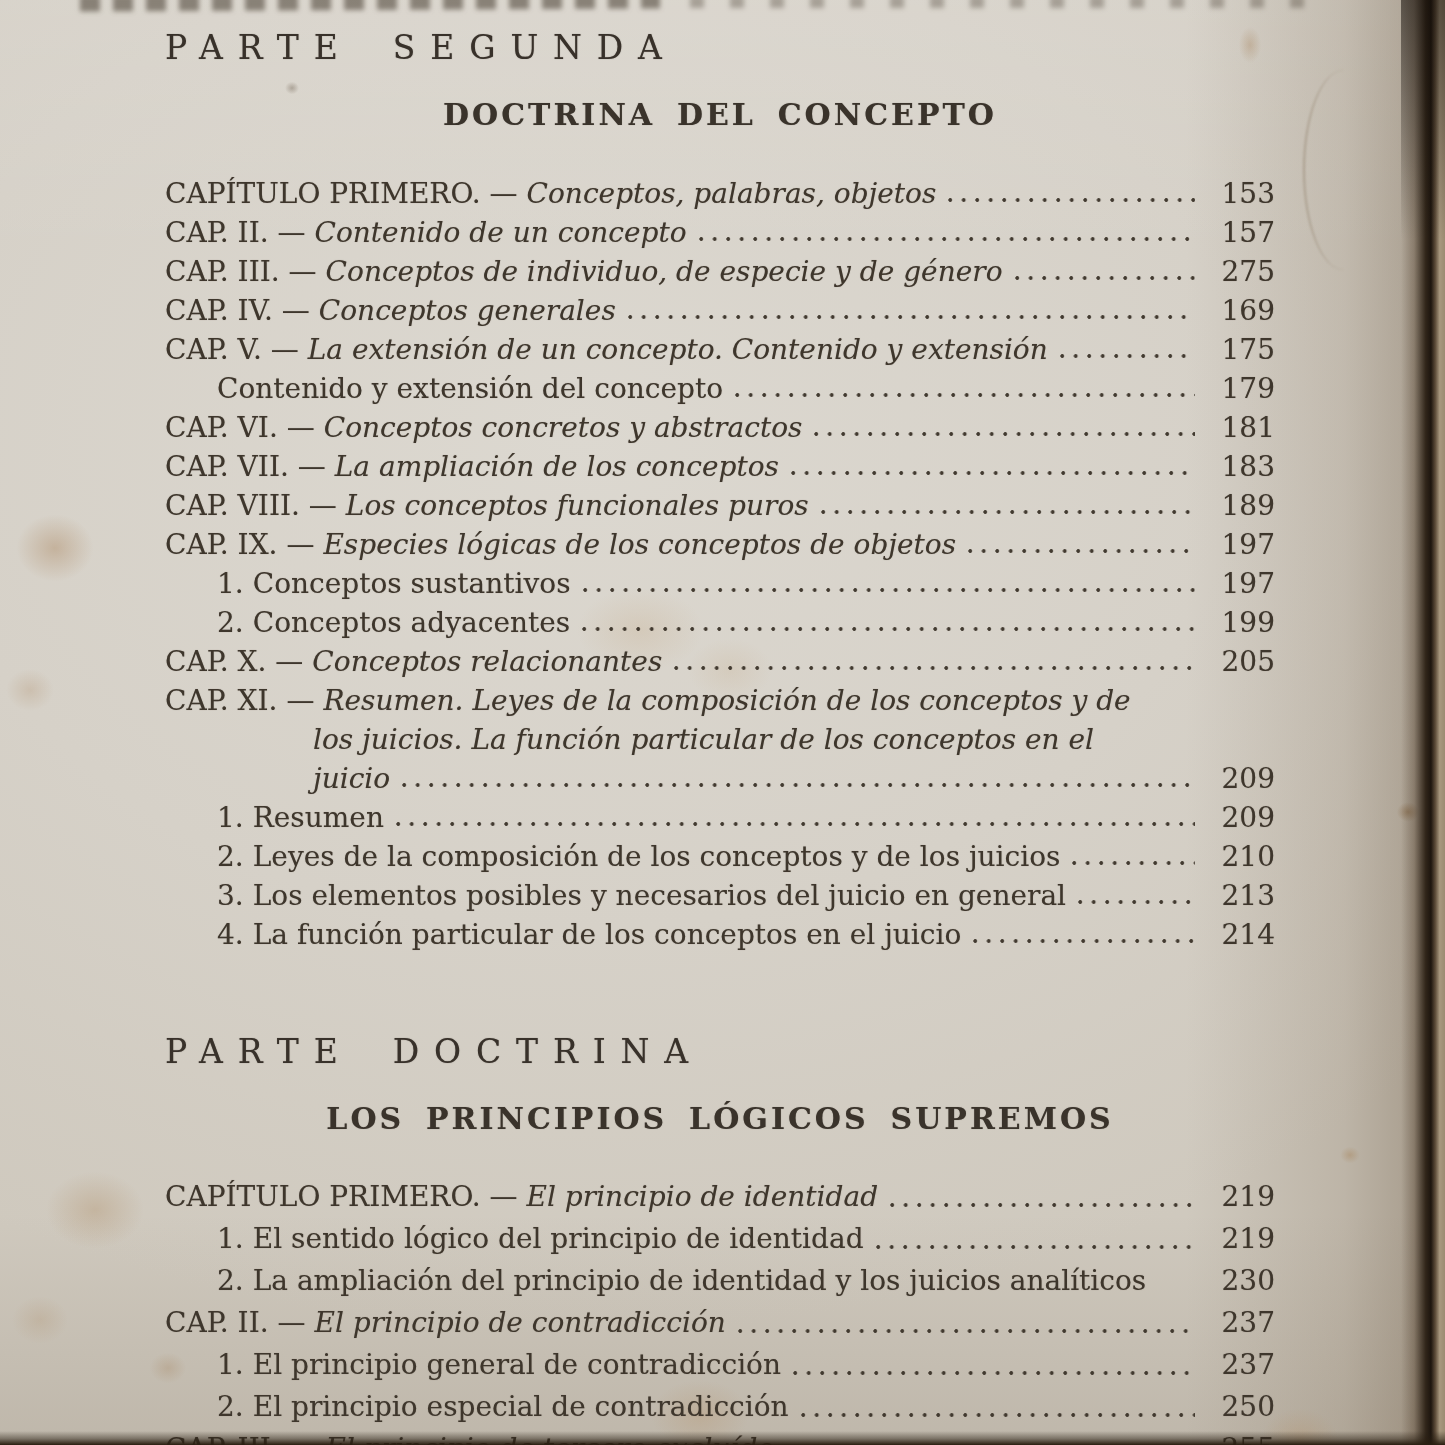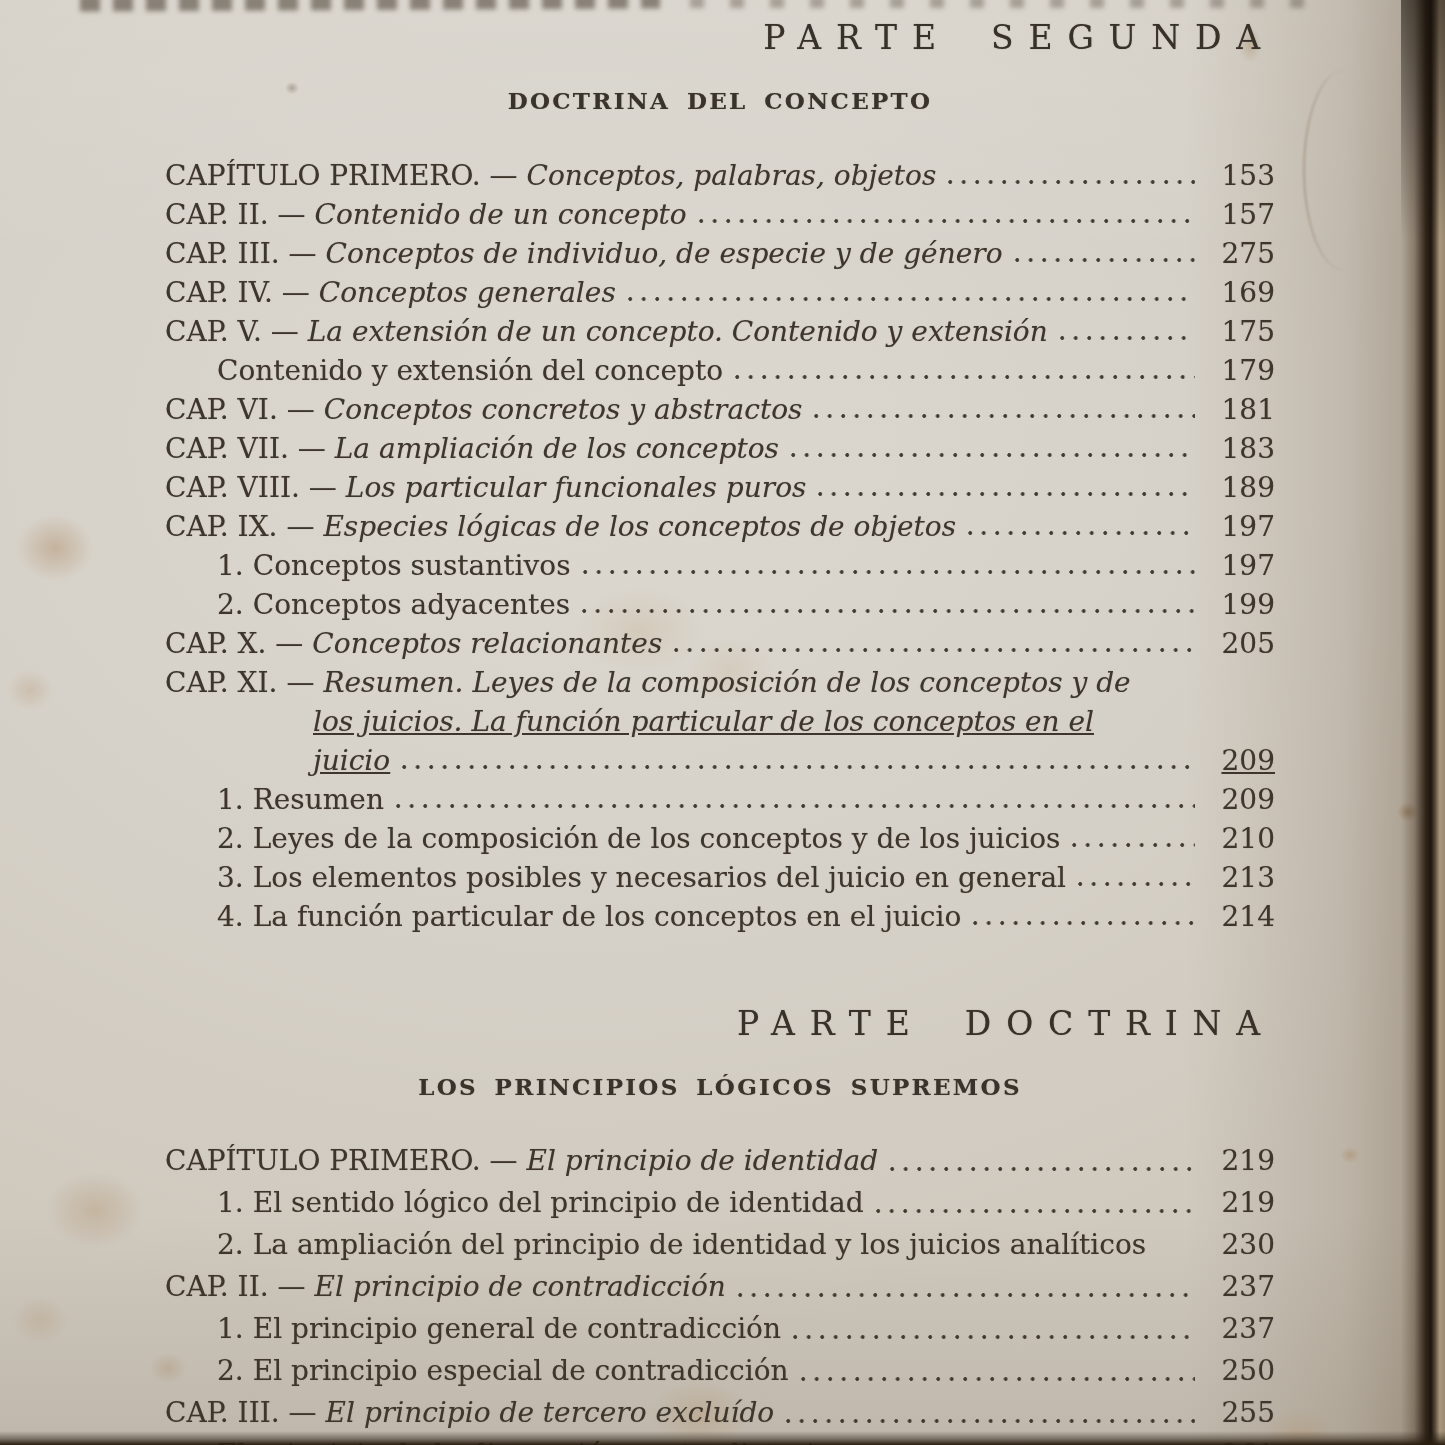--- a/index.html
+++ b/index.html
@@ -66,46 +66,46 @@
   }
   .cut-line2{
     position:absolute;top:-4px;left:690px;width:640px;height:12px;
     background:repeating-linear-gradient(90deg,
       rgba(70,60,48,.35) 0 14px, rgba(70,60,48,0) 14px 40px);
     filter:blur(2.5px);
   }
 
   .toc{position:absolute;left:165px;top:0;width:1110px;}
   .part-title{
-    margin:0;padding-top:18px;
-    text-align:right;
+    margin:0;padding-top:28px;
+    text-align:left;
     font-size:33px;font-weight:400;
     letter-spacing:.45em;word-spacing:.45em;
     color:#38312a;
     text-shadow:0 0 1px rgba(56,49,42,.5);
   }
   .part-subtitle{
     margin:30px 0 0 0;
     text-align:center;
-    font-size:23px;font-weight:700;
+    font-size:30px;font-weight:700;
     letter-spacing:.10em;word-spacing:.28em;
     color:#3a332b;
     text-shadow:0 0 1px rgba(56,49,42,.4);
   }
   .entries{margin-top:42px;font-size:28px;}
   .p3 .entries{margin-top:40px;}
   .row{
     display:flex;align-items:baseline;
     height:39px;line-height:39px;
     white-space:nowrap;
     text-shadow:0 0 1px rgba(62,54,44,.35);
   }
   .p3 .row{height:42px;line-height:42px;}
   .i1{padding-left:52px;}
-  .i2{padding-left:148px;text-decoration:underline;}
+  .i2{padding-left:148px;}
   .lbl{margin-right:9px;}
   .it{font-style:italic;}
   .leader{
     flex:1;min-width:14px;align-self:flex-end;
     height:6px;margin:0 10px 10px 12px;
     background-image:radial-gradient(circle at 2.2px 3px, rgba(58,50,40,.95) 1.5px, rgba(58,50,40,0) 2.3px);
     background-size:13.5px 6px;background-repeat:repeat-x;background-position:left bottom;
   }
   .leader.nd{background:none;}
   .pg{min-width:70px;text-align:right;}
@@ -168,21 +168,21 @@
           <span class="pg">181</span>
         </div>
         <div class="row">
           <span class="lbl">CAP. VII. —</span>
           <span class="ttl it">La ampliación de los conceptos</span>
           <span class="leader"></span>
           <span class="pg">183</span>
         </div>
         <div class="row">
           <span class="lbl">CAP. VIII. —</span>
-          <span class="ttl it">Los particular funcionales puros</span>
+          <span class="ttl it">Los conceptos funcionales puros</span>
           <span class="leader"></span>
           <span class="pg">189</span>
         </div>
         <div class="row">
           <span class="lbl">CAP. IX. —</span>
           <span class="ttl it">Especies lógicas de los conceptos de objetos</span>
           <span class="leader"></span>
           <span class="pg">197</span>
         </div>
         <div class="row i1">

